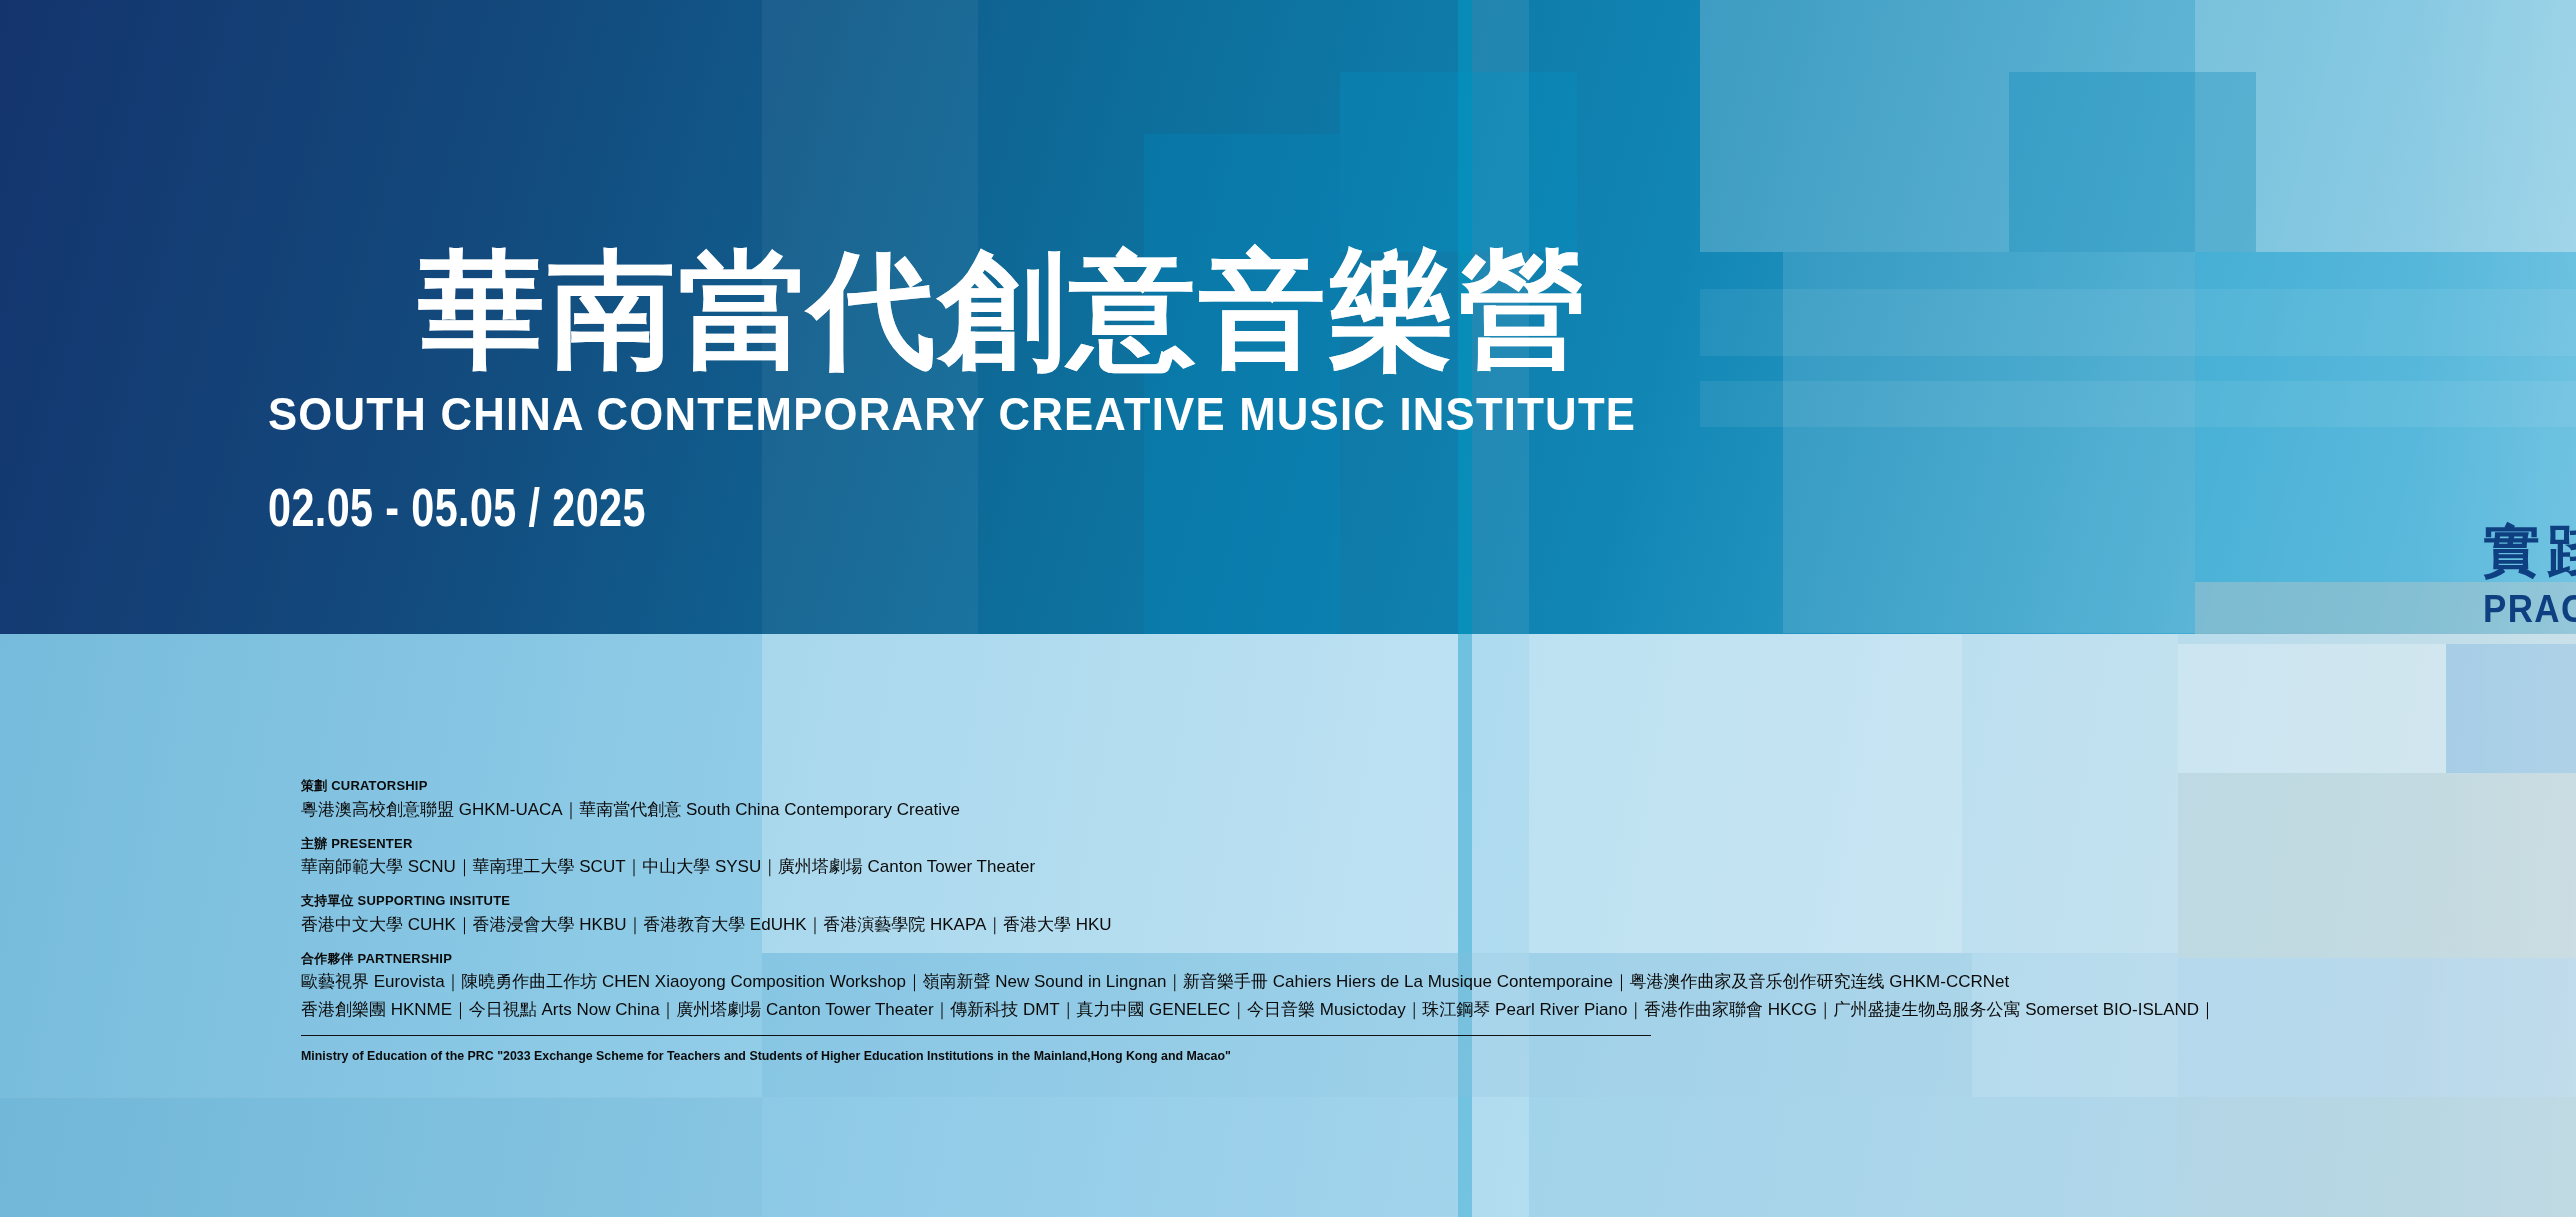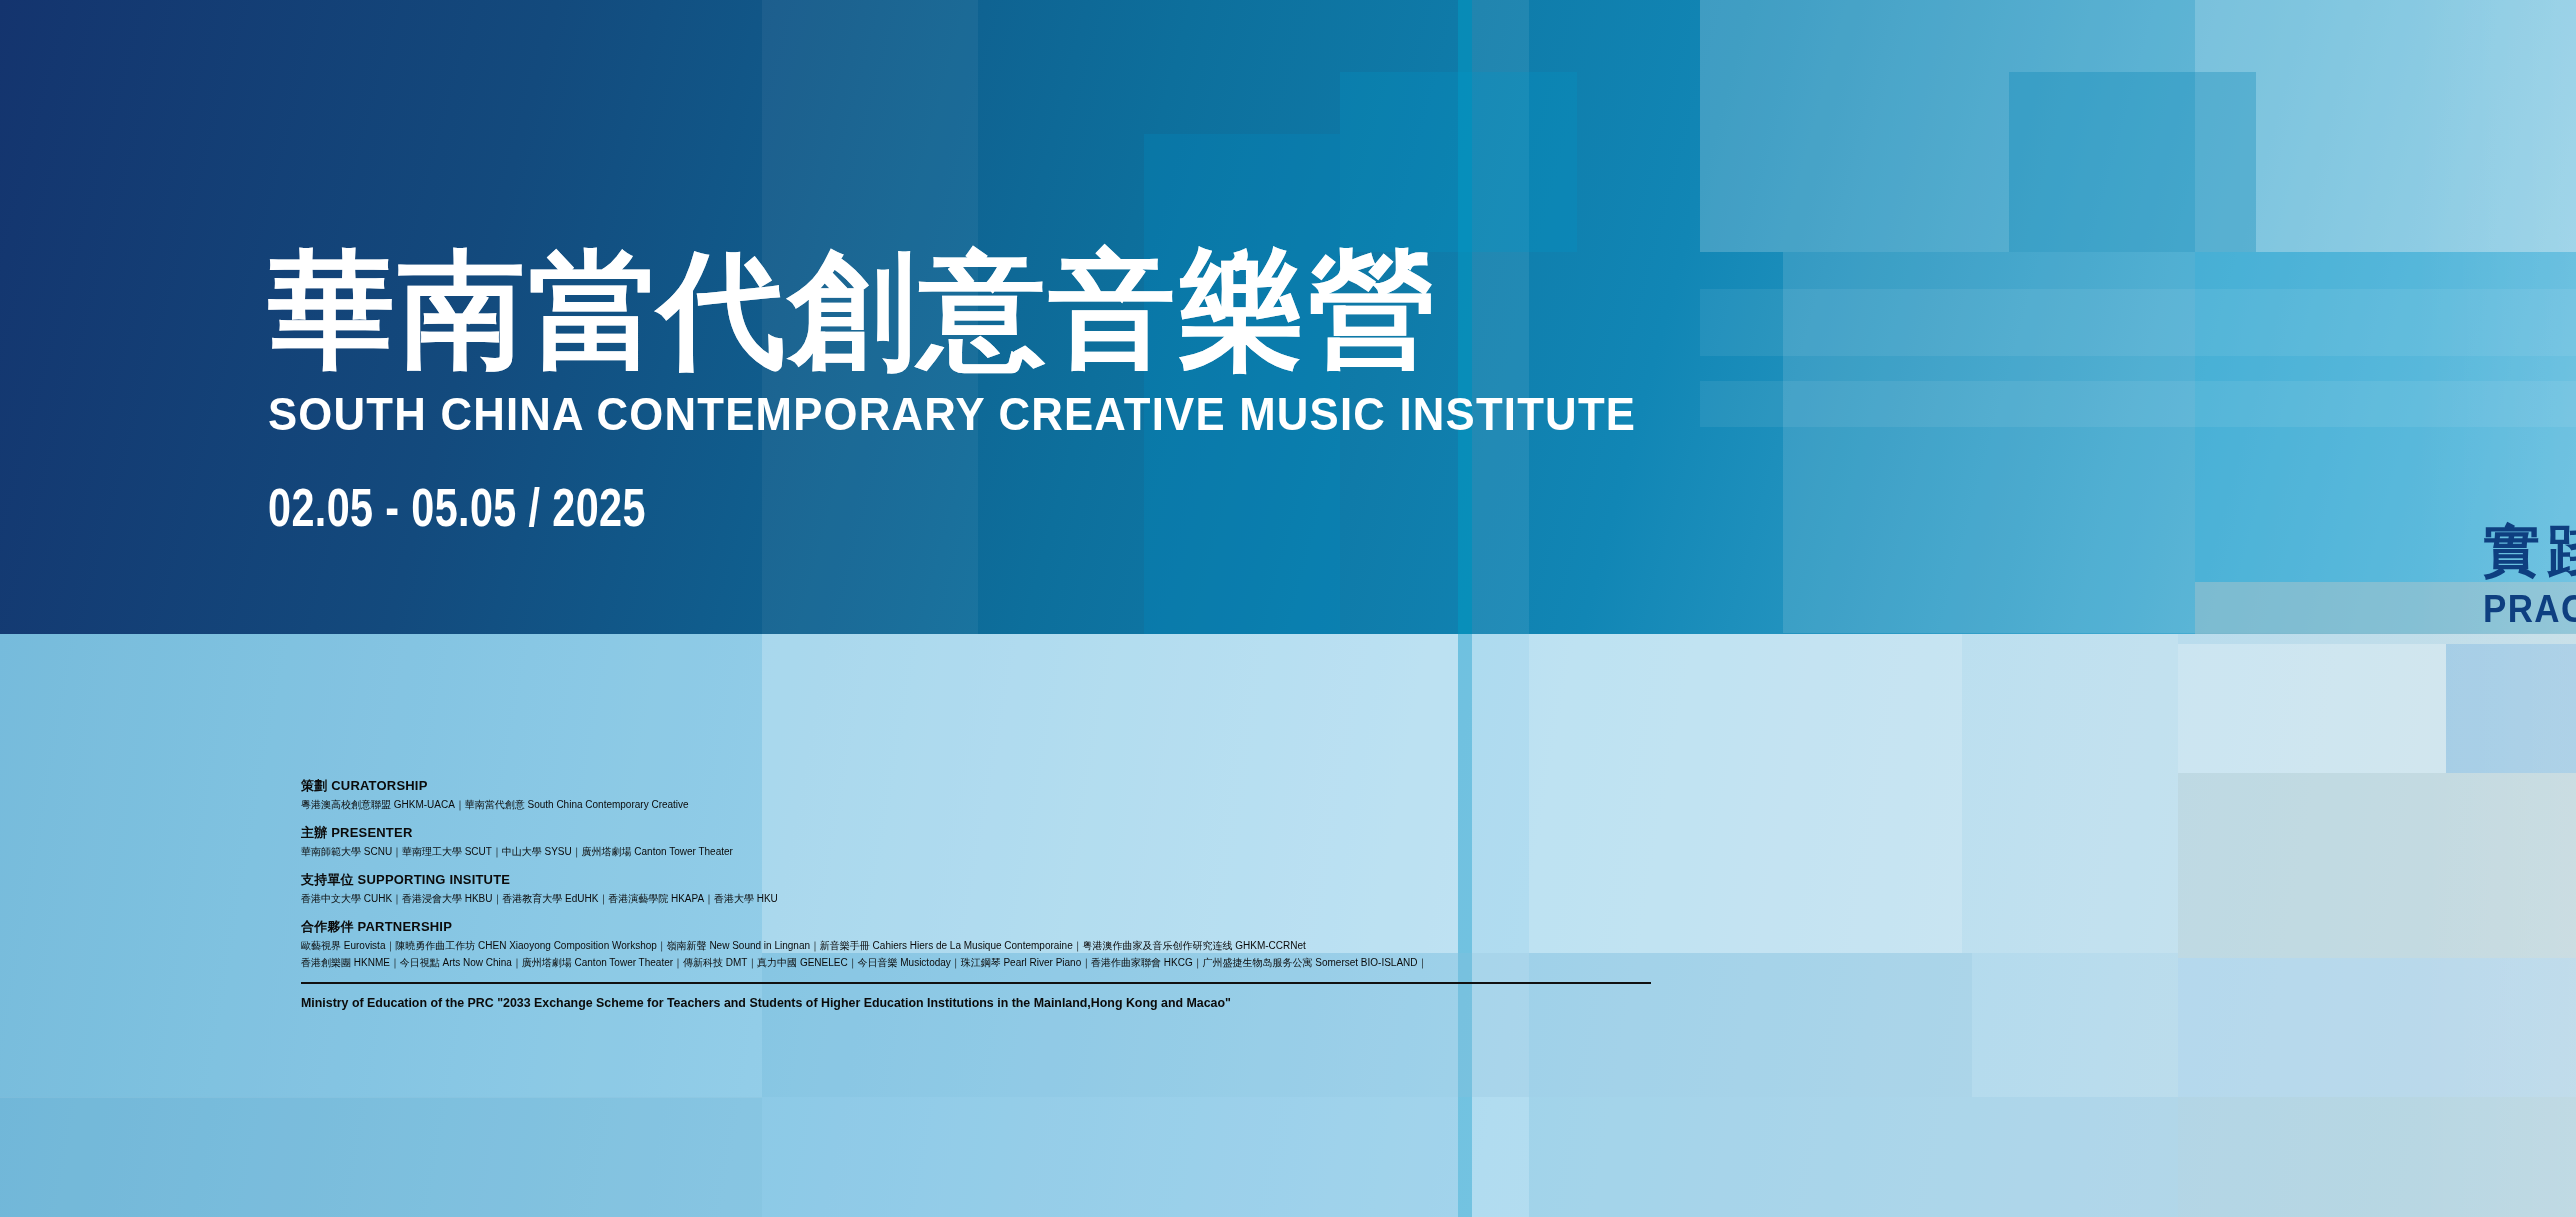--- a/index.html
+++ b/index.html
@@ -31,20 +31,21 @@
     background:linear-gradient(to right, rgba(255,255,255,0) 0%, rgba(255,255,255,0.38) 70%, rgba(255,255,255,0.72) 100%);
   }
 
   
   .headline { position:absolute; left:268px; top:247px; }
   .cn-title {
     font-family:"DejaVu Sans", sans-serif;
     font-weight:700; font-size:127px; line-height:1.0;
     color:#ffffff; letter-spacing:3.1px; white-space:nowrap;
     text-shadow:0 0 0.5px rgba(255,255,255,.6);
+    text-align:center;
   }
   .en-title {
     margin-top:15.5px;
     font-family:"Liberation Sans Narrow","Liberation Sans", sans-serif;
     font-weight:700; font-size:47px; line-height:1; color:#fff;
     letter-spacing:1.3px; white-space:nowrap;
     transform:scaleX(0.93); transform-origin:left center;
   }
   .date {
     margin-top:44px;
@@ -72,21 +73,21 @@
   
   .credits { position:absolute; left:268px; top:777px; width:1571px; color:#111;margin-left:33px; }
   .cred-group { margin-bottom:12.4px; }
   .cred-head {
     font-family:"Liberation Sans Narrow","Liberation Sans", sans-serif;
     font-weight:700; font-size:13px; letter-spacing:0.2px; line-height:1.35;
     color:#0b0b0b; white-space:nowrap;
   }
   .cred-body {
     font-family:"Liberation Sans Narrow","Liberation Sans", sans-serif;
-    font-weight:400; font-size:10px; line-height:1.5; color:#0b0b0b;
+    font-weight:400; font-size:17px; line-height:1.5; color:#0b0b0b;
     white-space:nowrap; margin-top:2.1px;
   }
   .rule { width:1350px; height:1.5px; background:#111; margin:11.3px 0 10.3px 0; }
   .moe-line {
     font-family:"Liberation Sans Narrow","Liberation Sans", sans-serif;
     font-weight:700; font-size:12.4px; line-height:1.6; color:#0b0b0b;
     white-space:nowrap;
   }
 </style>
 </head>

